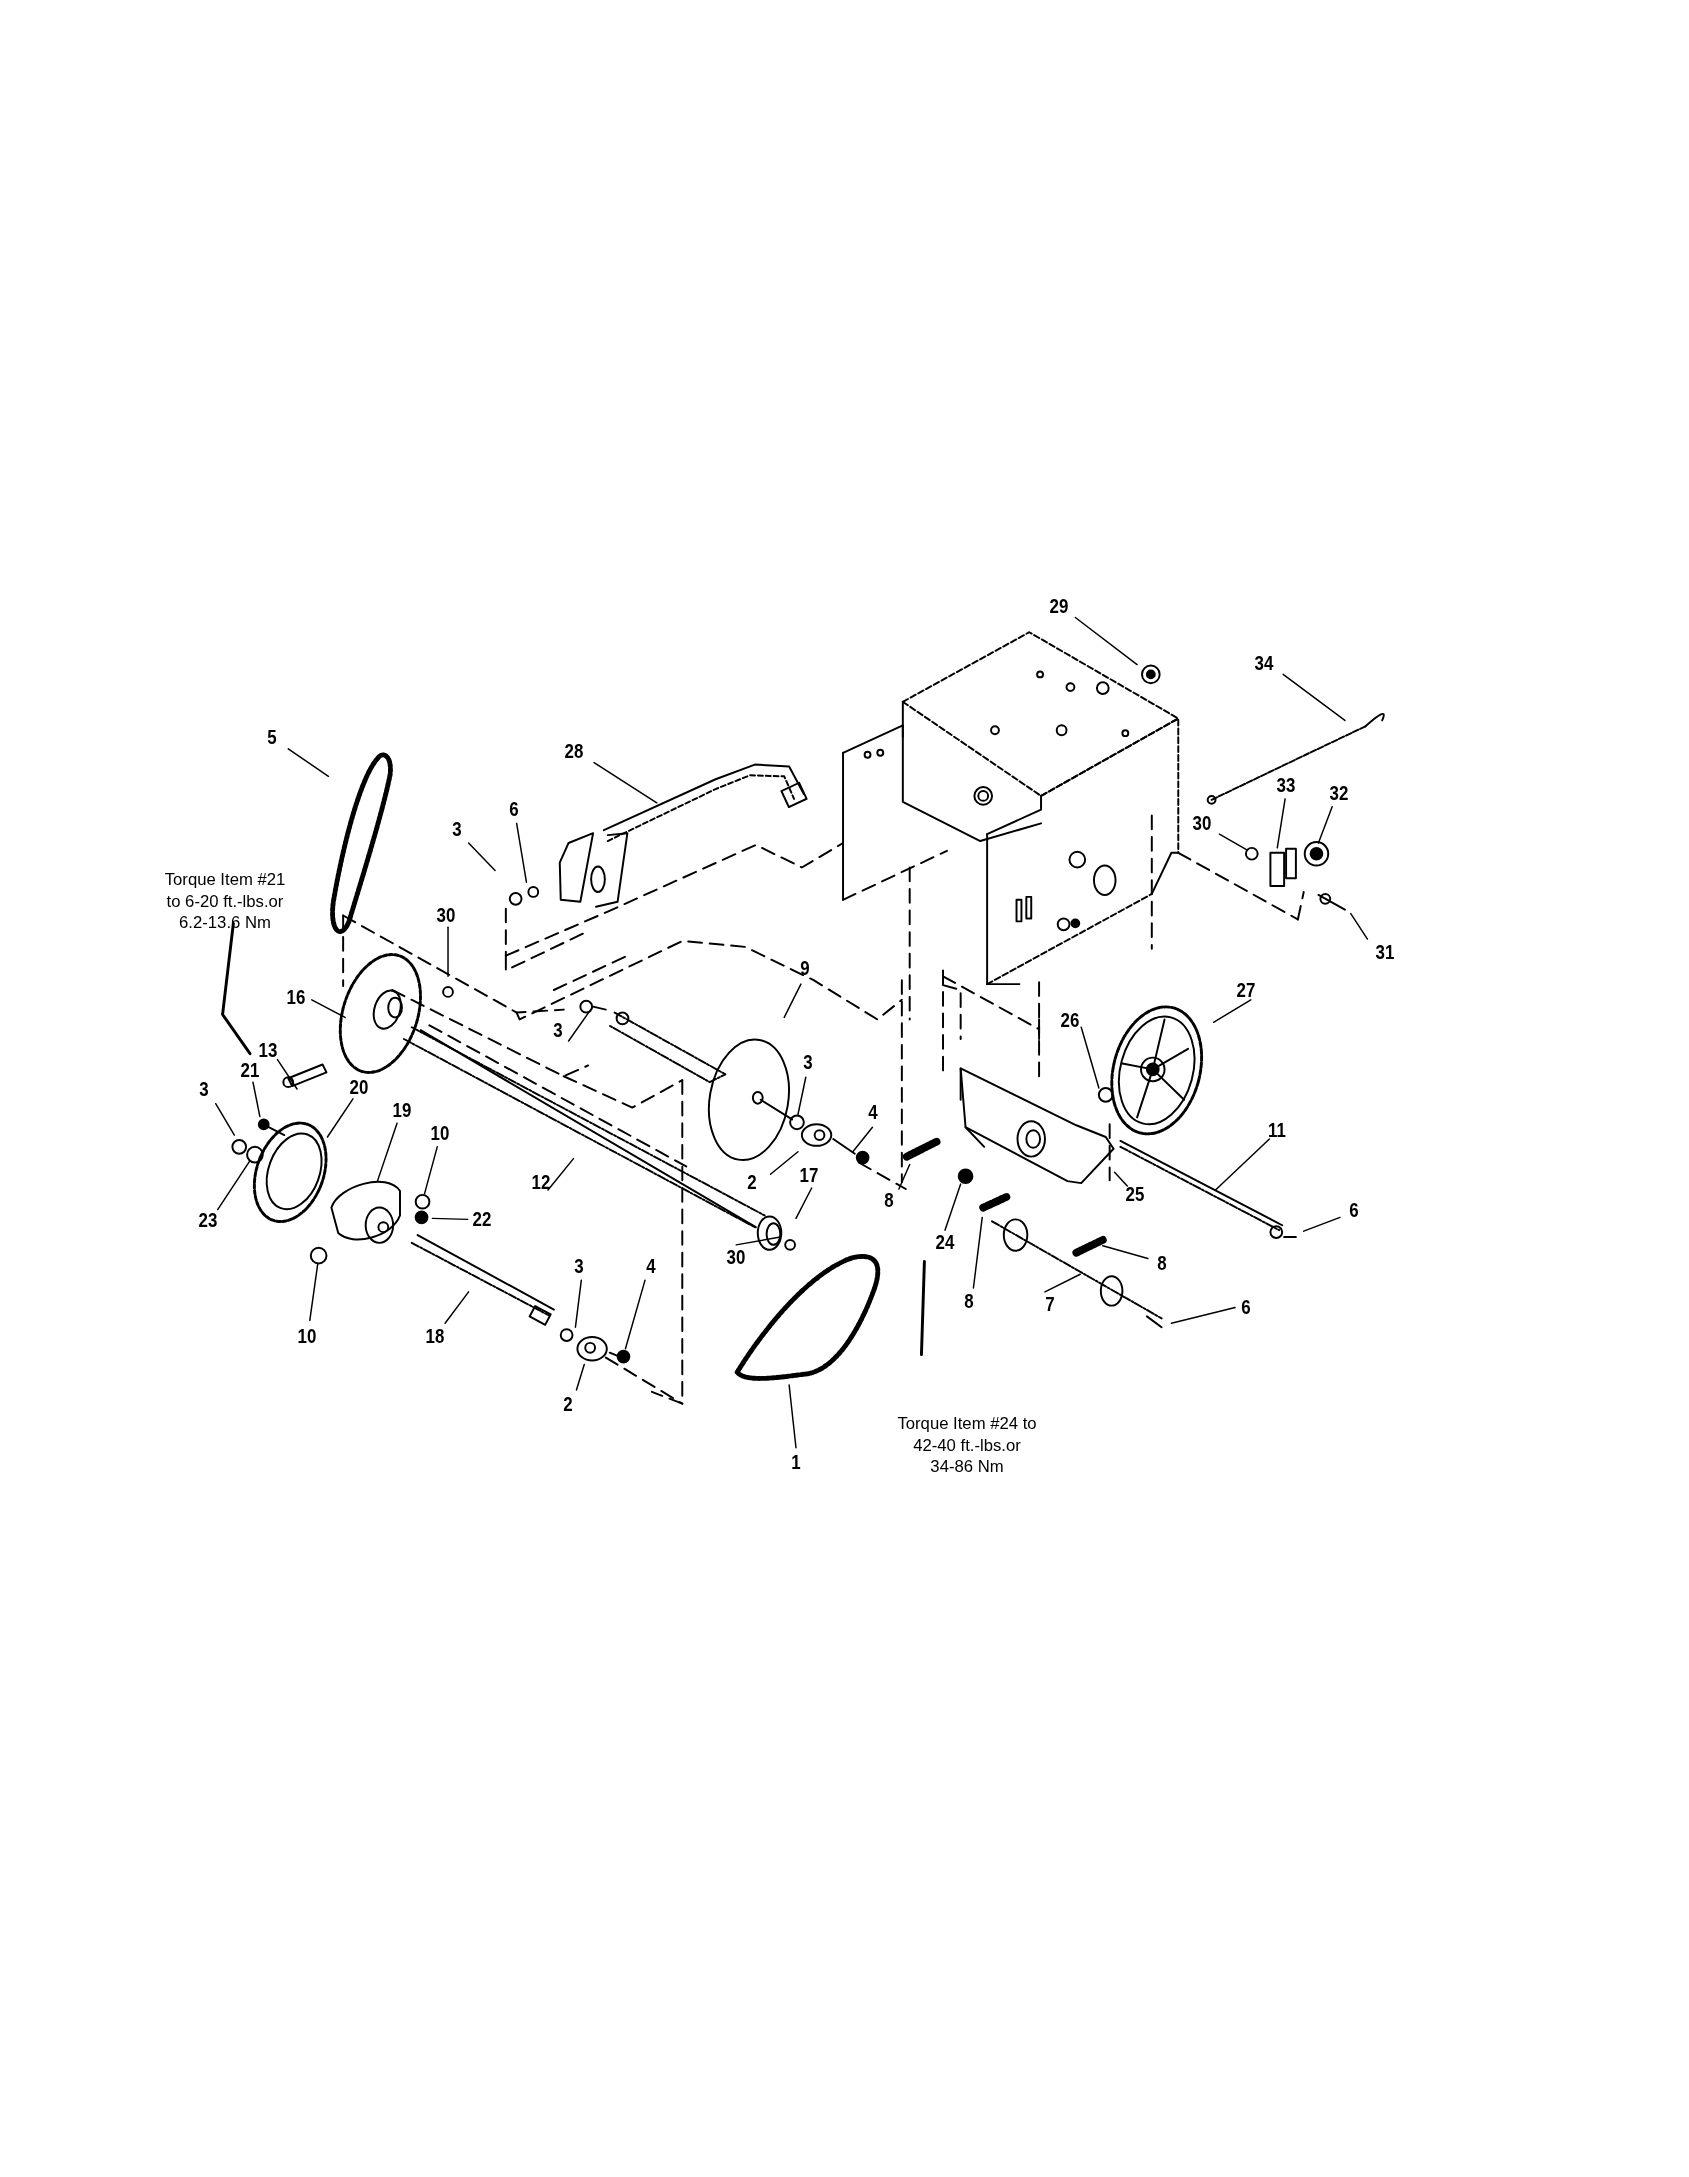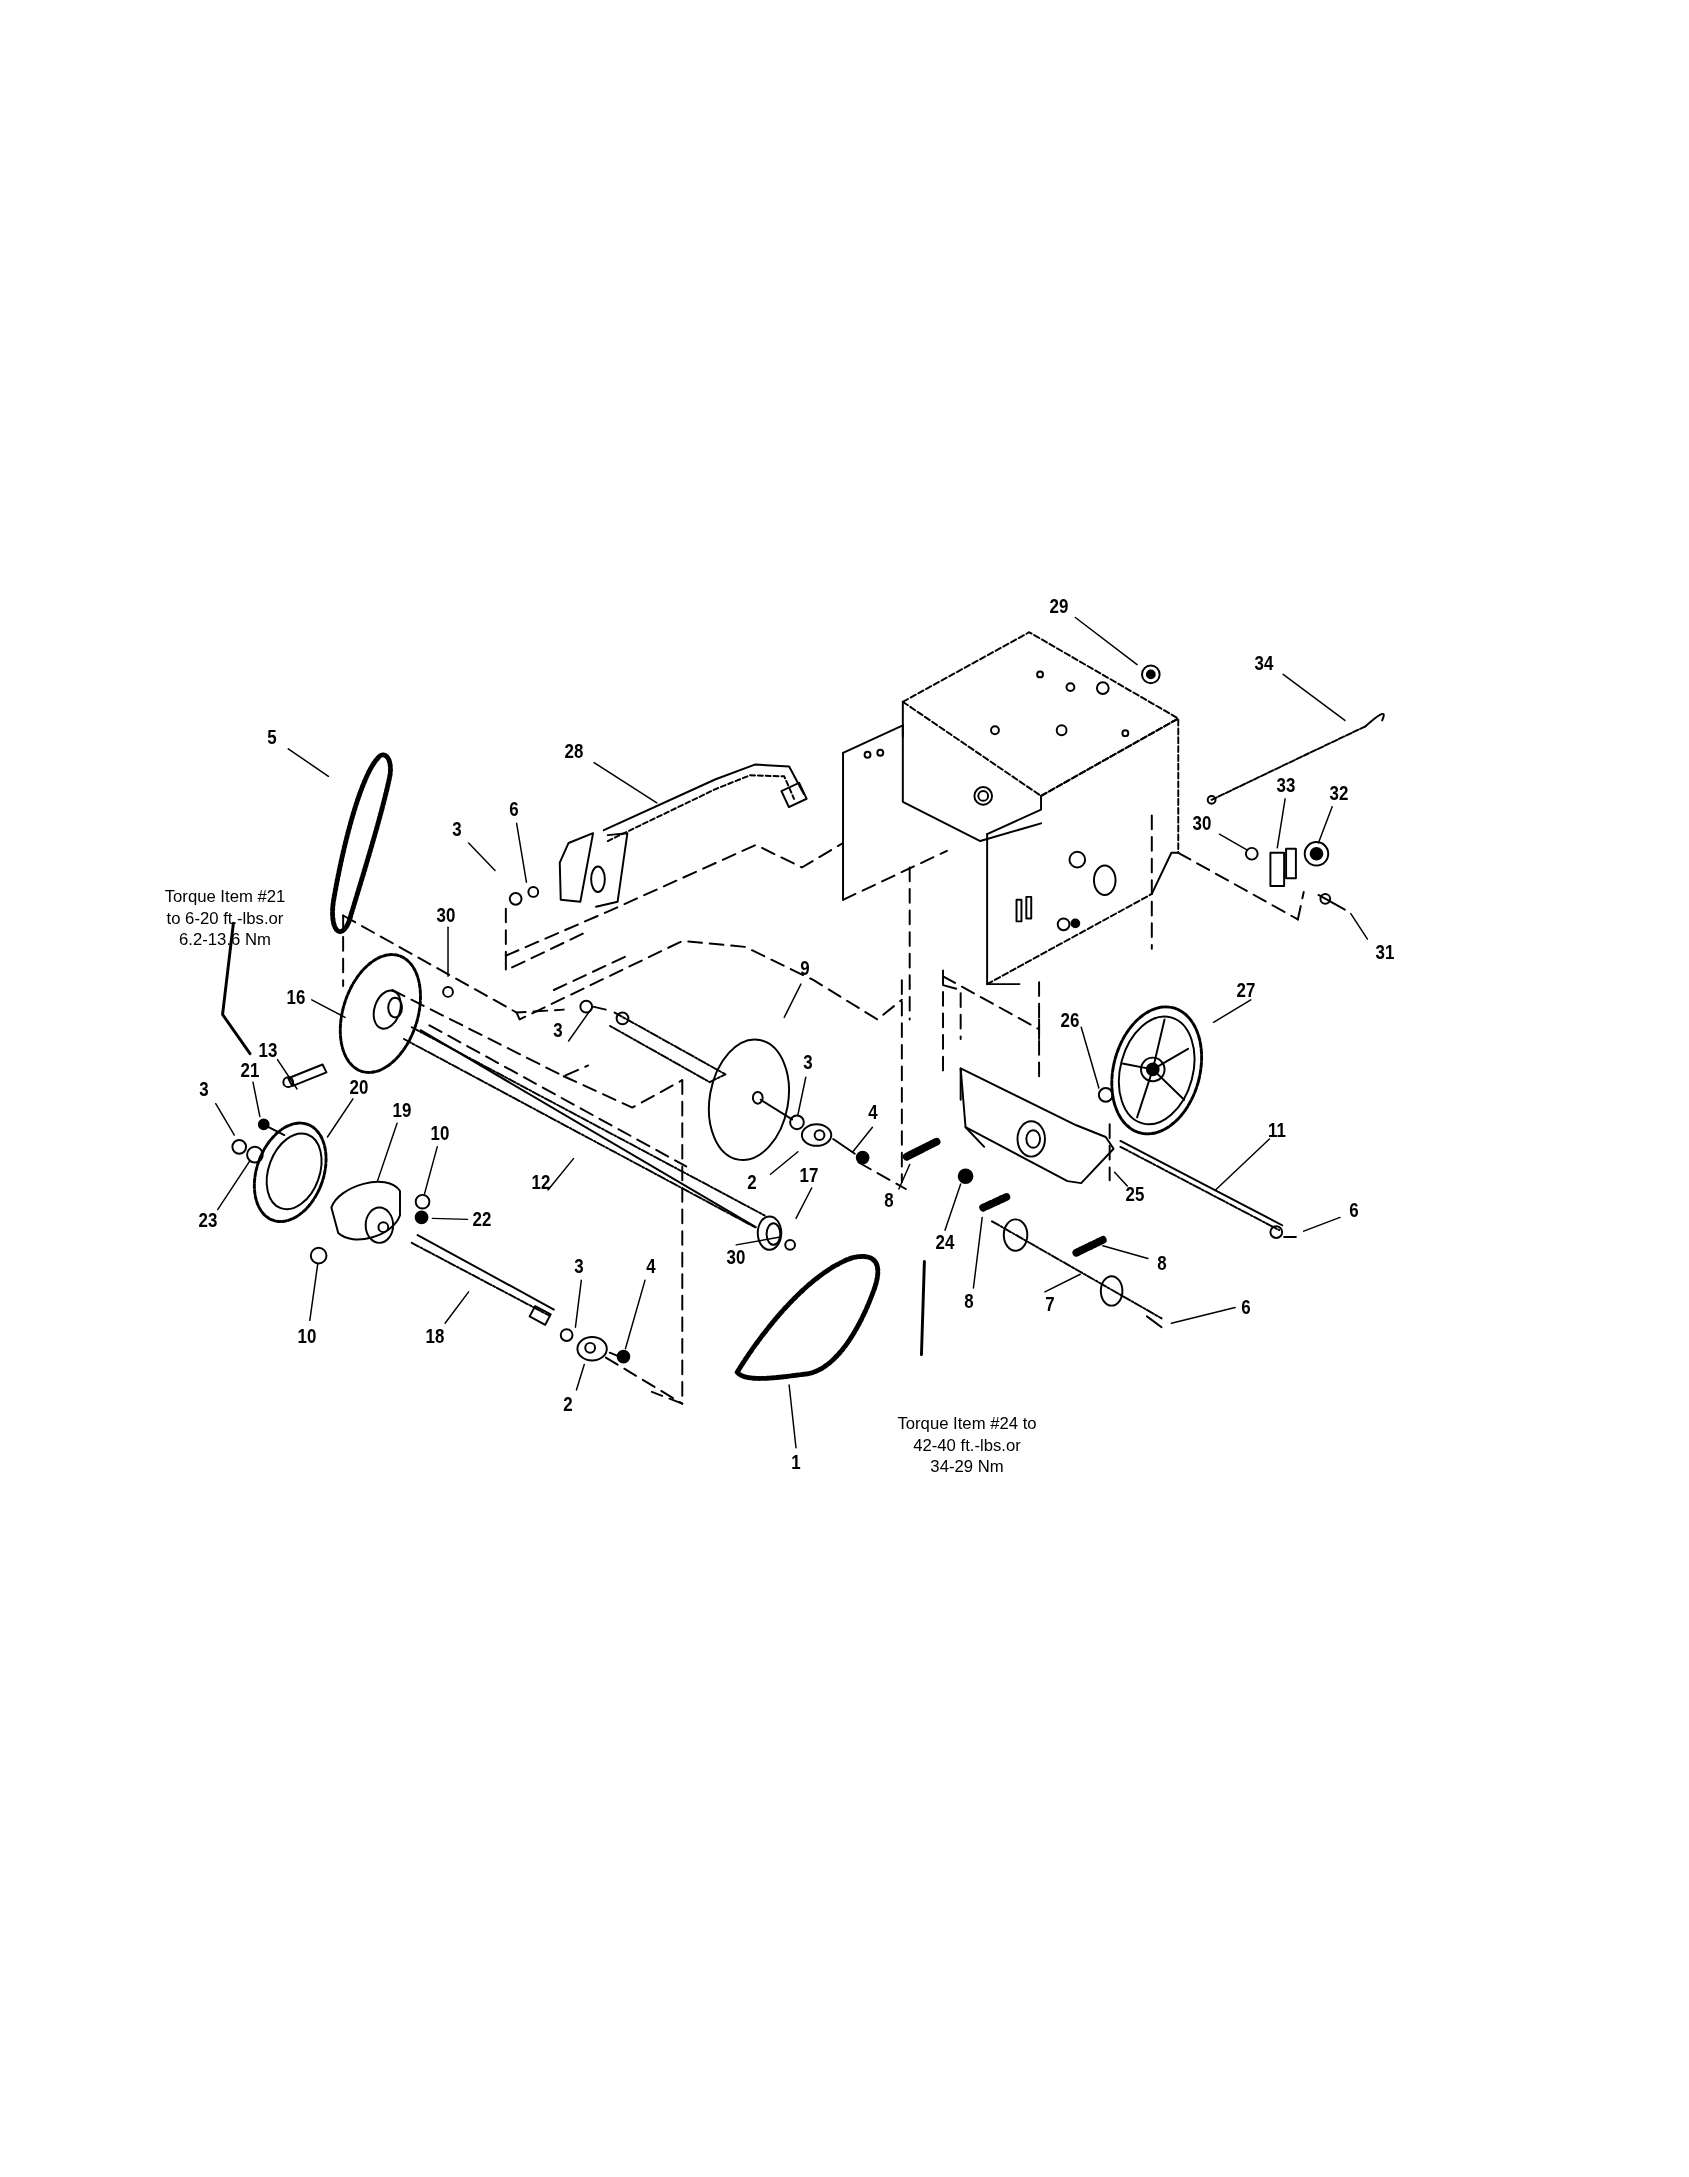--- a/index.html
+++ b/index.html
@@ -324,23 +324,23 @@
     <div class="callout" style="left: 651px; top: 1266px;">4</div>
     <div class="callout" style="left: 969px; top: 1301px;">8</div>
     <div class="callout" style="left: 1050px; top: 1304px;">7</div>
     <div class="callout" style="left: 1246px; top: 1307px;">6</div>
     <div class="callout" style="left: 307px; top: 1336px;">10</div>
     <div class="callout" style="left: 435px; top: 1336px;">18</div>
     <div class="callout" style="left: 568px; top: 1404px;">2</div>
     <div class="callout" style="left: 796px; top: 1462px;">1</div>
   </div>
 
-<div class="note" style="left:225px; top:869px;margin-top:17px;">
+<div class="note" style="left:225px; top:869px;">
   <div>Torque Item #21</div>
   <div>to 6-20 ft.-lbs.or</div>
   <div>6.2-13.6 Nm</div>
 </div>
 <div class="note" style="left:967px; top:1413px;">
   <div>Torque Item #24 to</div>
   <div>42-40 ft.-lbs.or</div>
-  <div>34-29 Nm</div>
+  <div>34-86 Nm</div>
 </div>
 
 
 </body></html>

